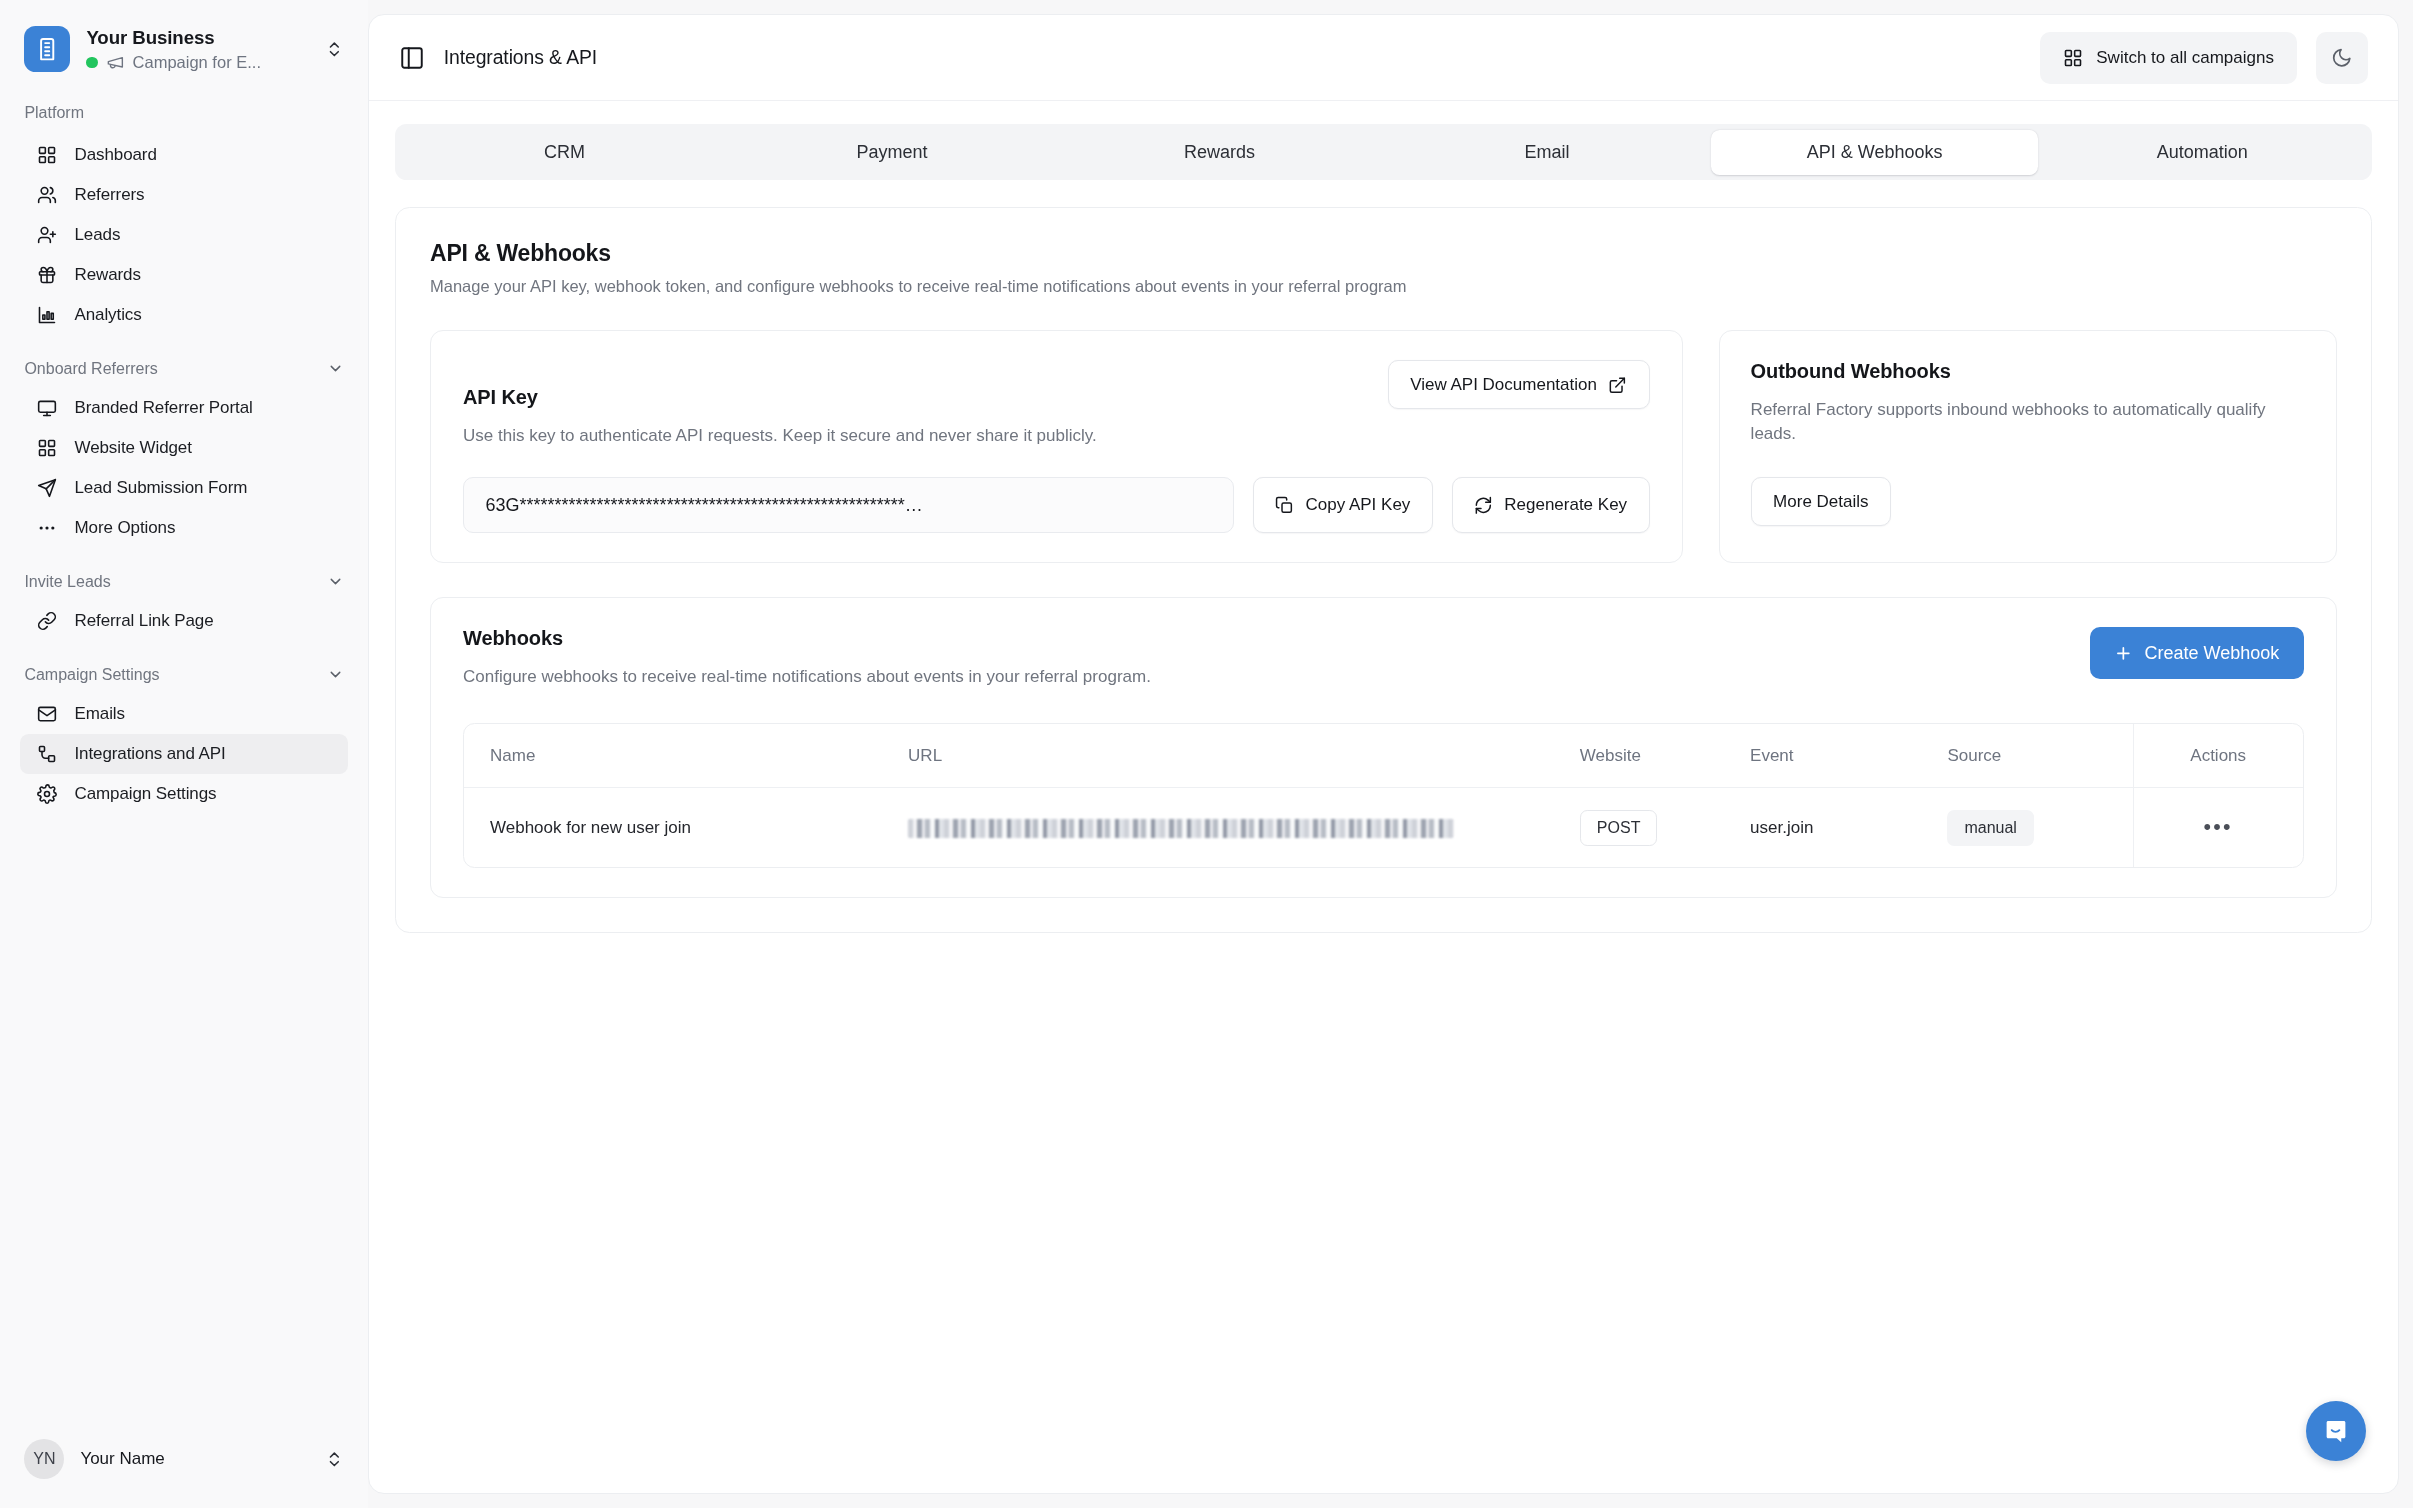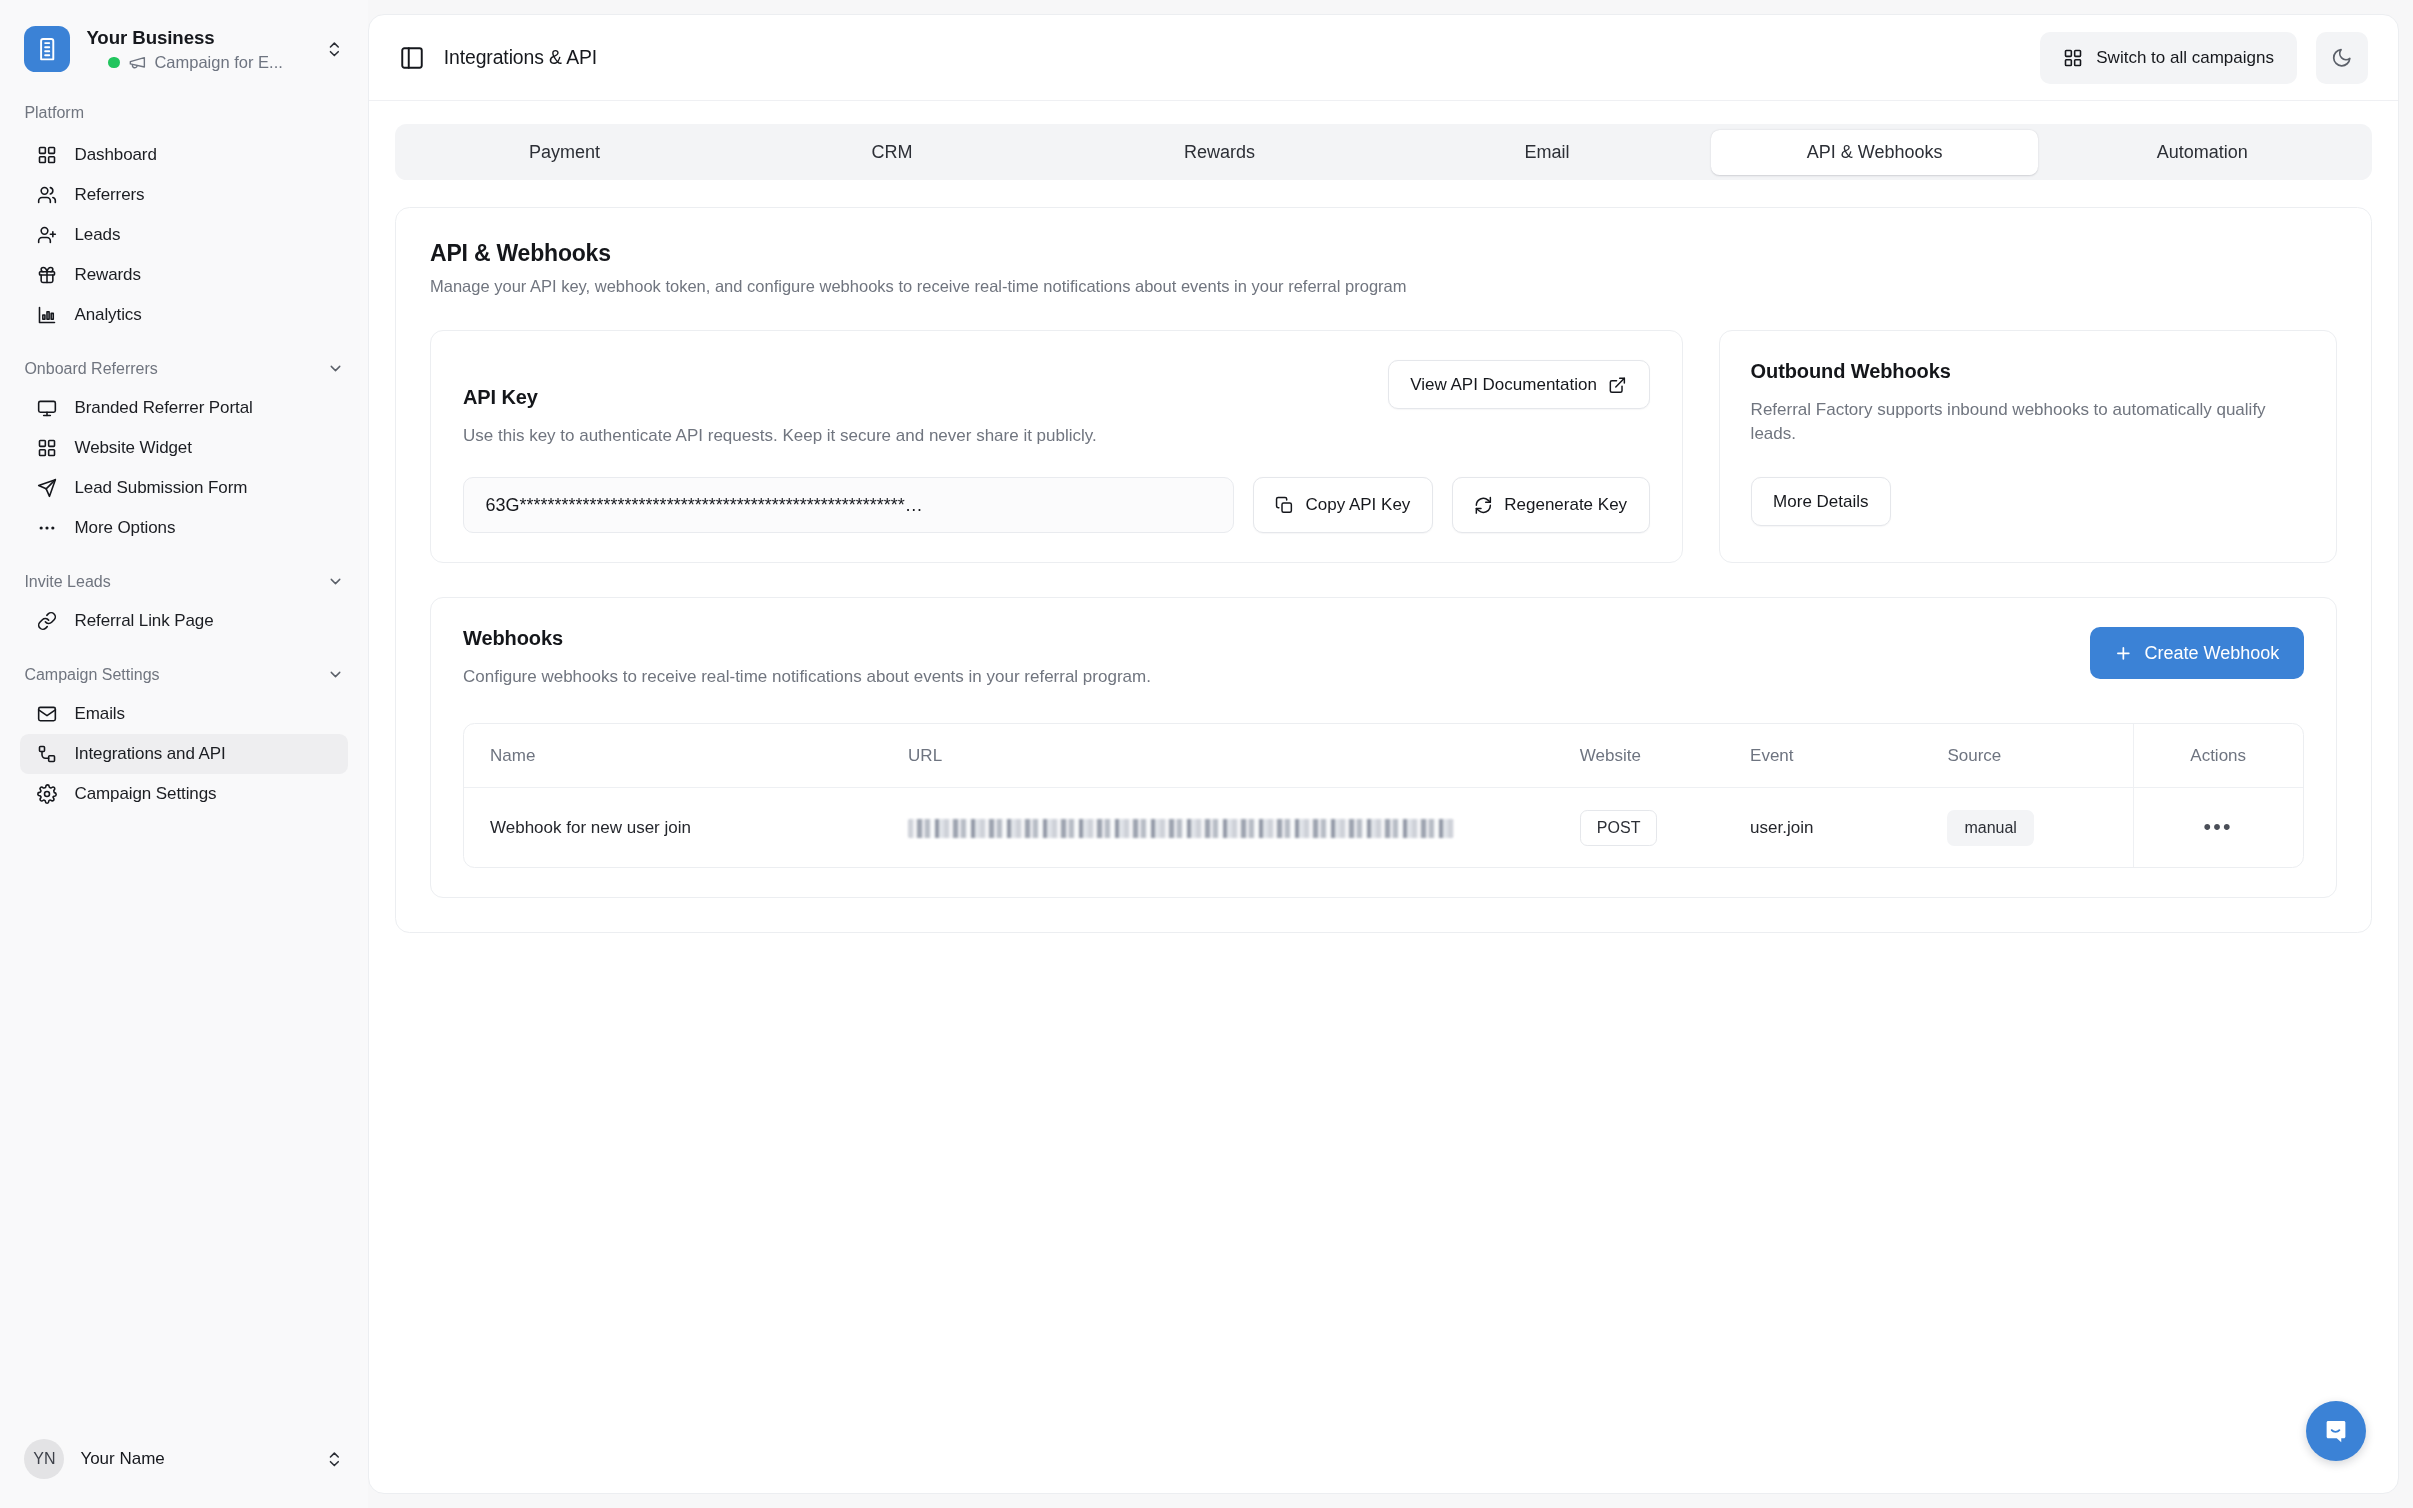--- a/index.html
+++ b/index.html
@@ -31,21 +31,20 @@
     flex: 0 0 46px;
   }
   .biz-text { flex: 1 1 auto; min-width: 0; }
   .biz-name {
     font-size: 18.7px; font-weight: 700; color: #16181d;
     line-height: 1.25; letter-spacing: -0.1px;
   }
   .biz-sub {
     display: flex; align-items: center; gap: 8px;
     margin-top: 3.6px;
-    justify-content: center;
   }
   .dot-green { width: 11.5px; height: 11.5px; border-radius: 50%; background: #22c55e; flex:0 0 11.5px;}
   .biz-camp {
     font-size: 16.5px; color: #6e7480; white-space: nowrap;
     overflow: hidden; text-overflow: ellipsis; max-width: 180px;
   }
   .sb-chevrons { flex: 0 0 auto; padding-left: 4.3px; }
 
   .sb-nav { padding: 21.5px 0 0 0; flex: 1 1 auto; overflow: hidden; }
   .sb-section-label {
@@ -505,22 +504,22 @@
           <svg width="21.5" height="21.5" viewBox="0 0 24 24" fill="none" stroke="#5b6069" stroke-width="1.9" stroke-linecap="round" stroke-linejoin="round">
             <path d="M21 12.79A9 9 0 1 1 11.21 3 7 7 0 0 0 21 12.79z"></path>
           </svg>
         </span>
       </button>
     </header>
 
     <div class="content">
 
       <div class="tabs">
+        <div class="tab">CRM</div>
         <div class="tab">Payment</div>
-        <div class="tab">CRM</div>
         <div class="tab">Rewards</div>
         <div class="tab">Email</div>
         <div class="tab active">API &amp; Webhooks</div>
         <div class="tab">Automation</div>
       </div>
 
       <section class="panel">
         <div class="panel-title">API &amp; Webhooks</div>
         <div class="panel-desc">Manage your API key, webhook token, and configure webhooks to receive real-time notifications about events in your referral program</div>
 

